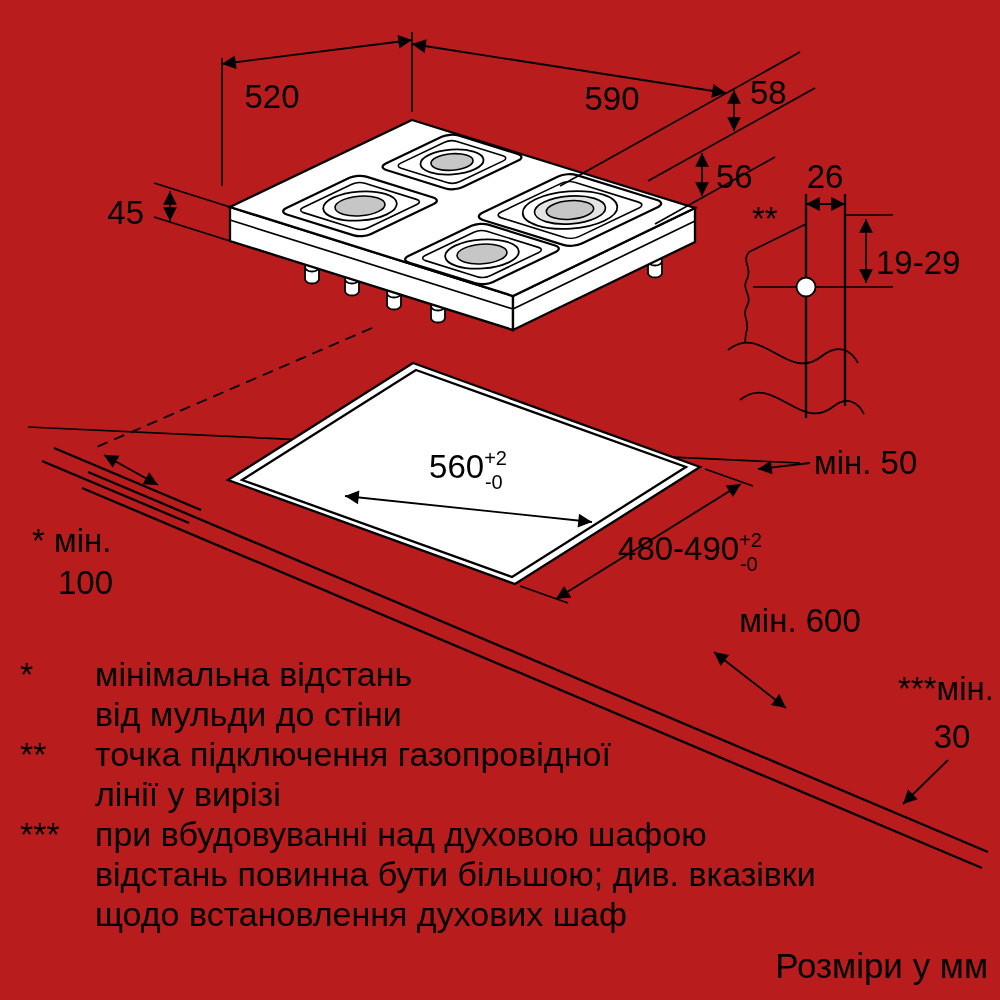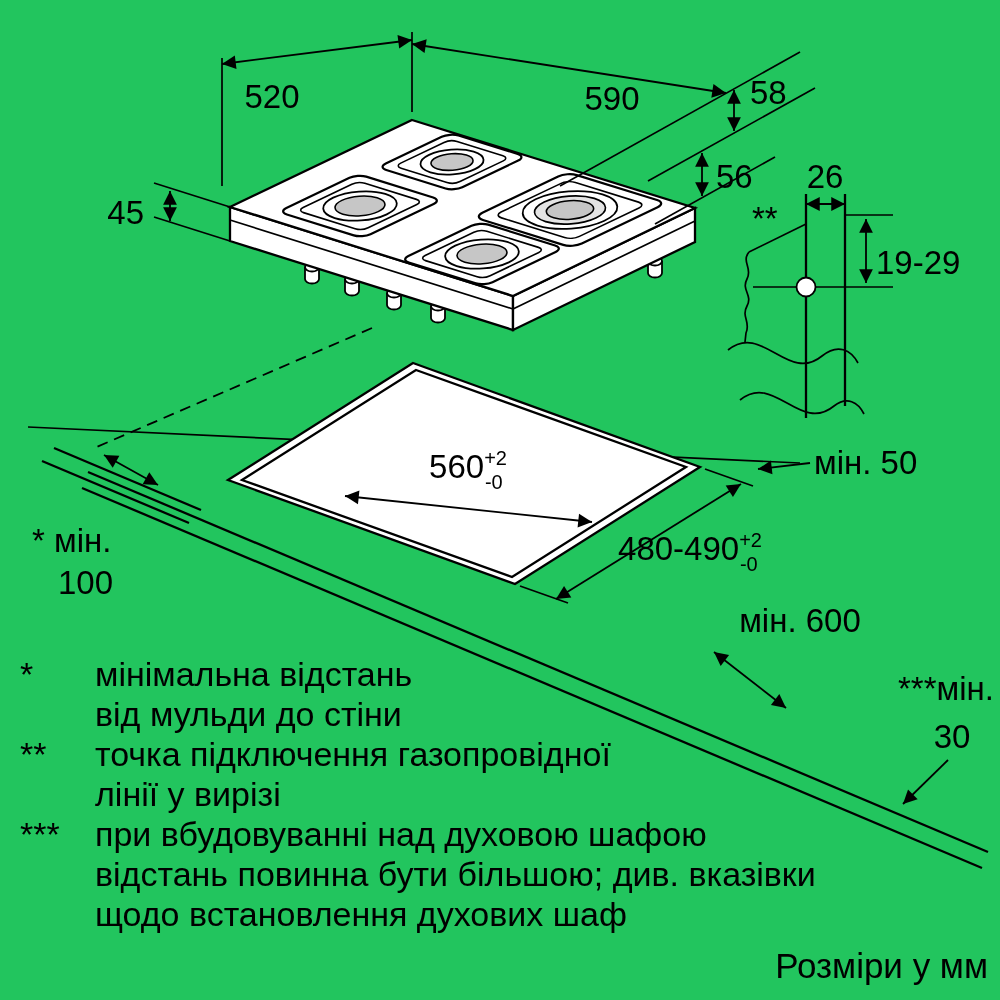--- a/index.html
+++ b/index.html
@@ -1,16 +1,16 @@
 <!DOCTYPE html>
 <html><head>
 <meta charset="utf-8">
 <style>
   html,body{margin:0;padding:0;background:#fff;}
-  #stage{position:relative;width:1000px;height:1000px;background:#22c55e;overflow:hidden;}
+  #stage{position:relative;width:1000px;height:1000px;background:#b91c1c;overflow:hidden;}
   svg{display:block;}
   .tl{stroke:#000;stroke-width:1.7;fill:none;}
   .ol{stroke:#000;stroke-width:2.3;fill:none;}
   .ow{stroke:#000;stroke-width:2.3;fill:#fff;}
   .ow2{stroke:#000;stroke-width:1.8;fill:#fff;}
   .dash{stroke:#000;stroke-width:1.8;stroke-dasharray:11 7;fill:none;}
   .dl{stroke:#000;stroke-width:1.8;fill:none;marker-start:url(#ah);marker-end:url(#ah);}
   .ld{stroke:#000;stroke-width:1.8;fill:none;marker-end:url(#ah);}
   .sq{fill:#fff;stroke:#000;stroke-width:2.2;vector-effect:non-scaling-stroke;}
   .sq2{fill:#fff;stroke:#000;stroke-width:1.6;vector-effect:non-scaling-stroke;}

